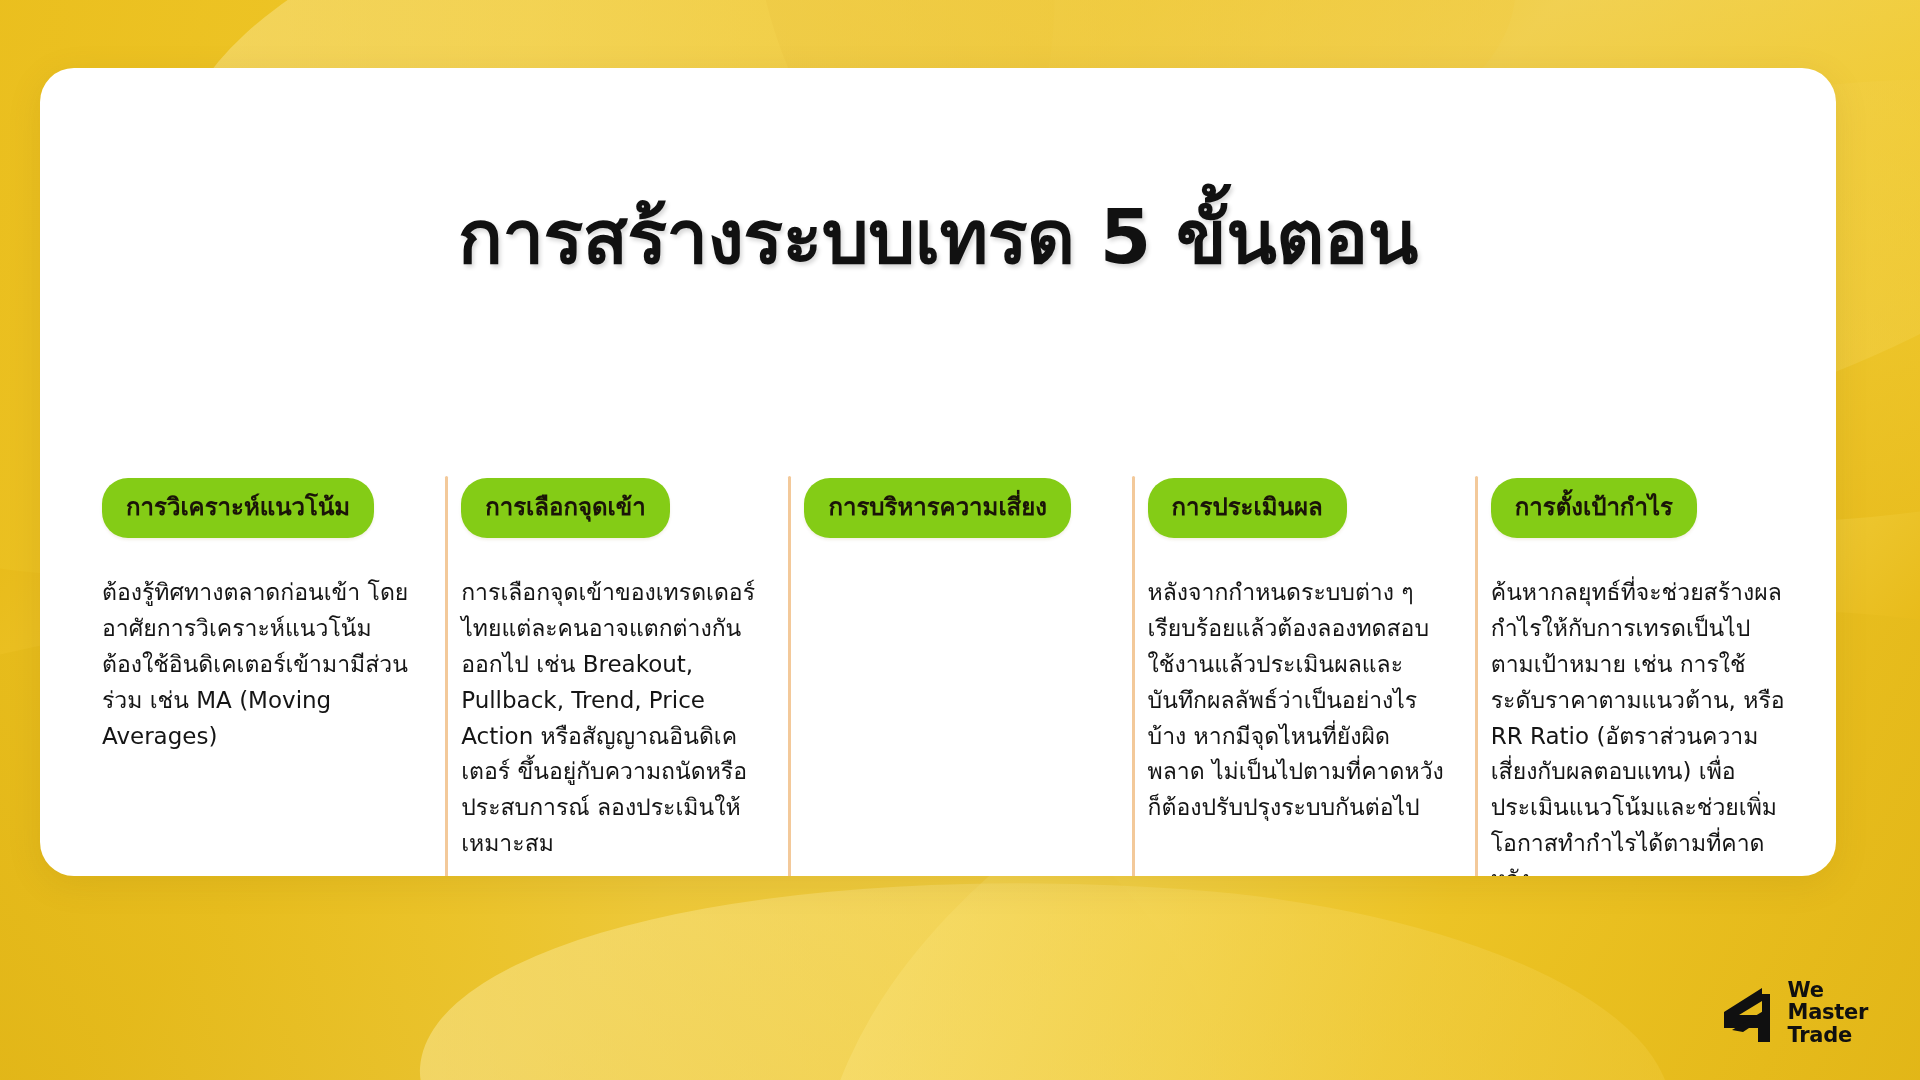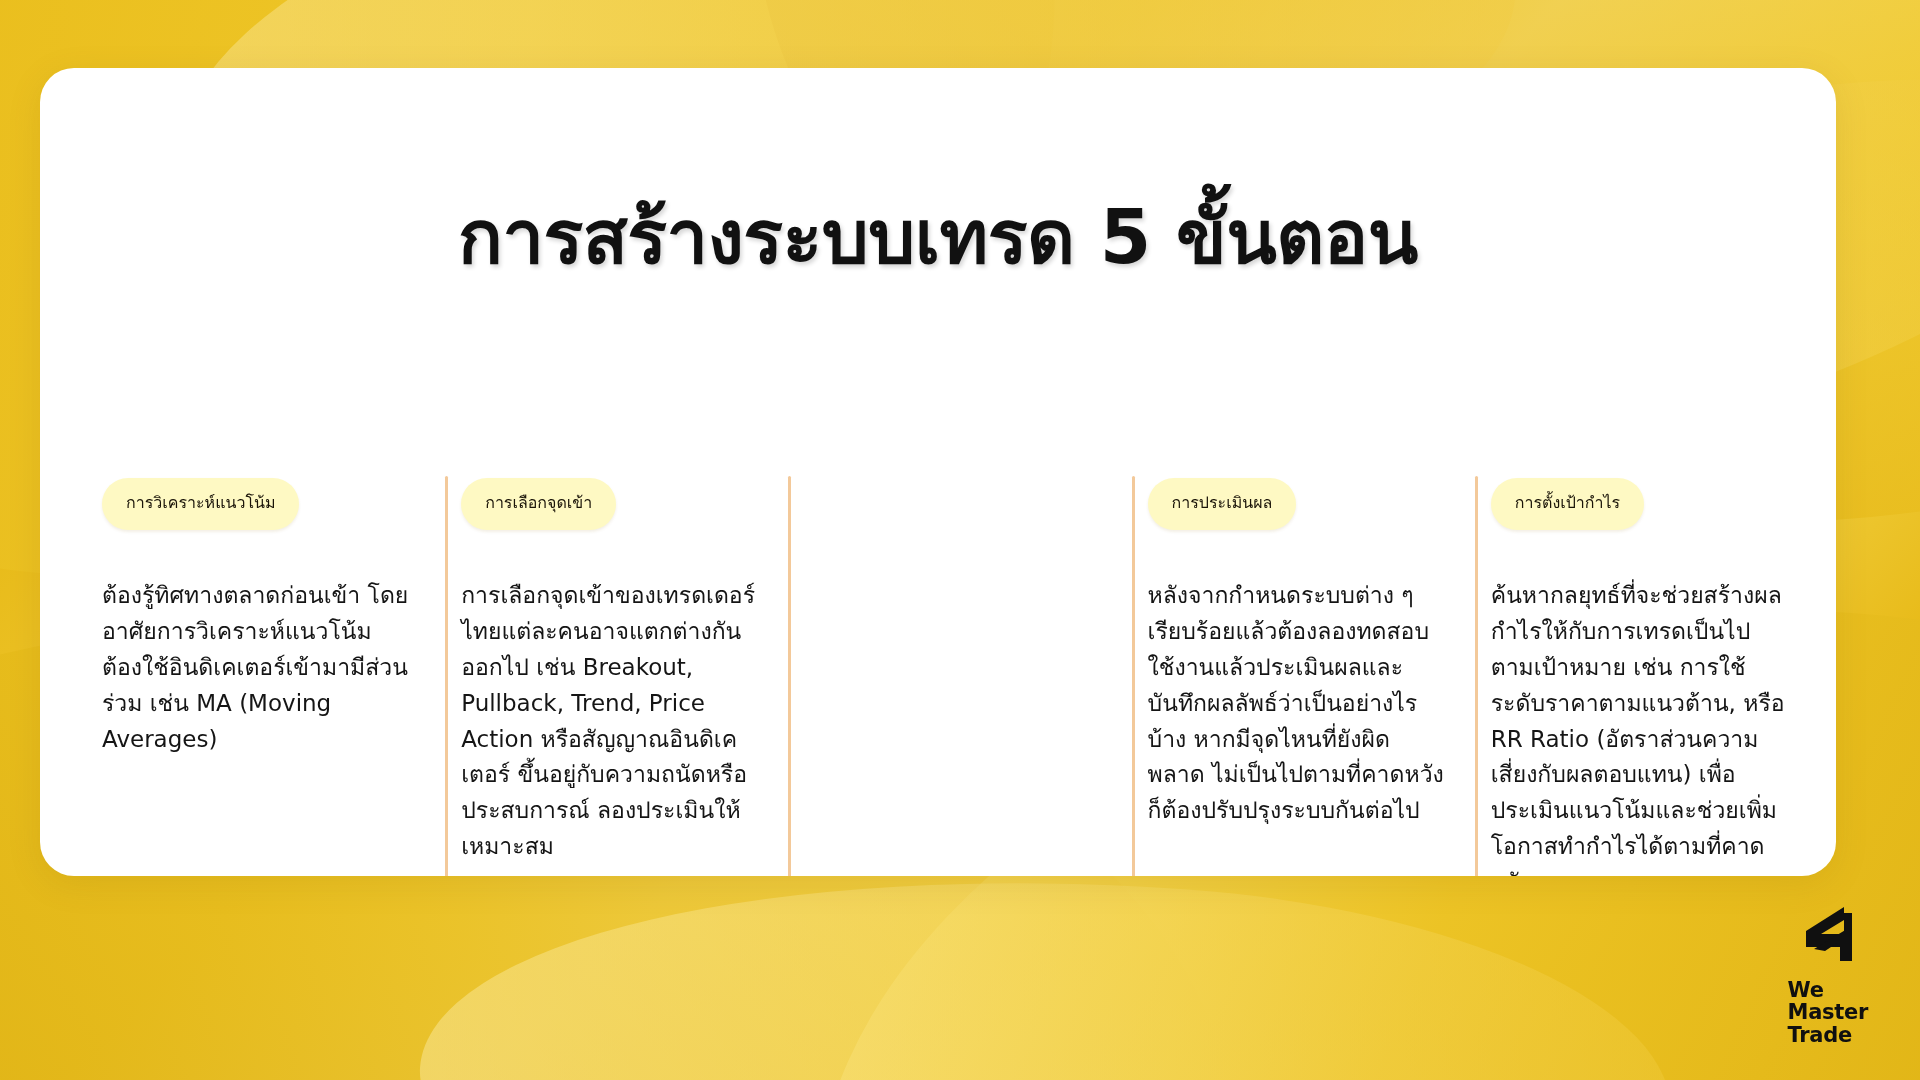--- a/index.html
+++ b/index.html
@@ -120,51 +120,50 @@
     content:"";
     position:absolute;
     left:0px; top:-2px;
     width:3px; height:446px;
     background:#f3c99a;
     border-radius:2px;
   }
 
   .badge {
     display:inline-block;
-    background:#fef9c3;
+    background:#84cc16;
     color:#1a1408;
     font-family:"DejaVu Sans", sans-serif;
-    font-weight:400;
-    font-size:16px;
+    font-weight:700;
+    font-size:24px;
     line-height:1;
     padding:17px 24px 19px 24px;
     border-radius:26px;
     white-space:nowrap;
     box-shadow:0 2px 3px rgba(140,100,0,.10);
   }
 
   .body-text {
-    margin-top:48px;
+    margin-top:37px;
     font-family:"DejaVu Sans", sans-serif;
     font-weight:400;
     font-size:23px;
     line-height:1.56;
     color:#151515;
     white-space:pre-line;
     word-break:break-word;
   }
 
   
   #logo {
     position:absolute;
     right:52px; bottom:34px;
     display:flex;
-    align-items:center;
+    align-items:flex-end;
     gap:14px;
-    flex-direction:column;
   }
   #logo-mark { width:56px; height:62px; display:block; }
   #logo-text {
     font-family:"DejaVu Sans", sans-serif;
     font-weight:700;
     font-size:21px;
     line-height:1.07;
     color:#101010;
     letter-spacing:-.3px;
     white-space:pre-line;
@@ -193,20 +192,21 @@
         <div class="badge">การวิเคราะห์แนวโน้ม</div>
         <div class="body-text">ต้องรู้ทิศทางตลาดก่อนเข้า โดยอาศัยการวิเคราะห์แนวโน้ม ต้องใช้อินดิเคเตอร์เข้ามามีส่วนร่วม เช่น MA (Moving Averages)</div>
       </div>
 
       <div class="col">
         <div class="badge">การเลือกจุดเข้า</div>
         <div class="body-text">การเลือกจุดเข้าของเทรดเดอร์ไทยแต่ละคนอาจแตกต่างกันออกไป เช่น Breakout, Pullback, Trend, Price Action หรือสัญญาณอินดิเคเตอร์ ขึ้นอยู่กับความถนัดหรือประสบการณ์ ลองประเมินให้เหมาะสม</div>
       </div>
 
       <div class="col">
+        <div class="badge">การบริหารความเสี่ยง</div>
       </div>
 
       <div class="col">
         <div class="badge">การประเมินผล</div>
         <div class="body-text">หลังจากกำหนดระบบต่าง ๆ เรียบร้อยแล้วต้องลองทดสอบใช้งานแล้วประเมินผลและบันทึกผลลัพธ์ว่าเป็นอย่างไรบ้าง หากมีจุดไหนที่ยังผิดพลาด ไม่เป็นไปตามที่คาดหวัง ก็ต้องปรับปรุงระบบกันต่อไป</div>
       </div>
 
       <div class="col">
         <div class="badge">การตั้งเป้ากำไร</div>
         <div class="body-text">ค้นหากลยุทธ์ที่จะช่วยสร้างผลกำไรให้กับการเทรดเป็นไปตามเป้าหมาย เช่น การใช้ระดับราคาตามแนวต้าน, หรือ RR Ratio (อัตราส่วนความเสี่ยงกับผลตอบแทน) เพื่อประเมินแนวโน้มและช่วยเพิ่มโอกาสทำกำไรได้ตามที่คาดหวัง</div>

